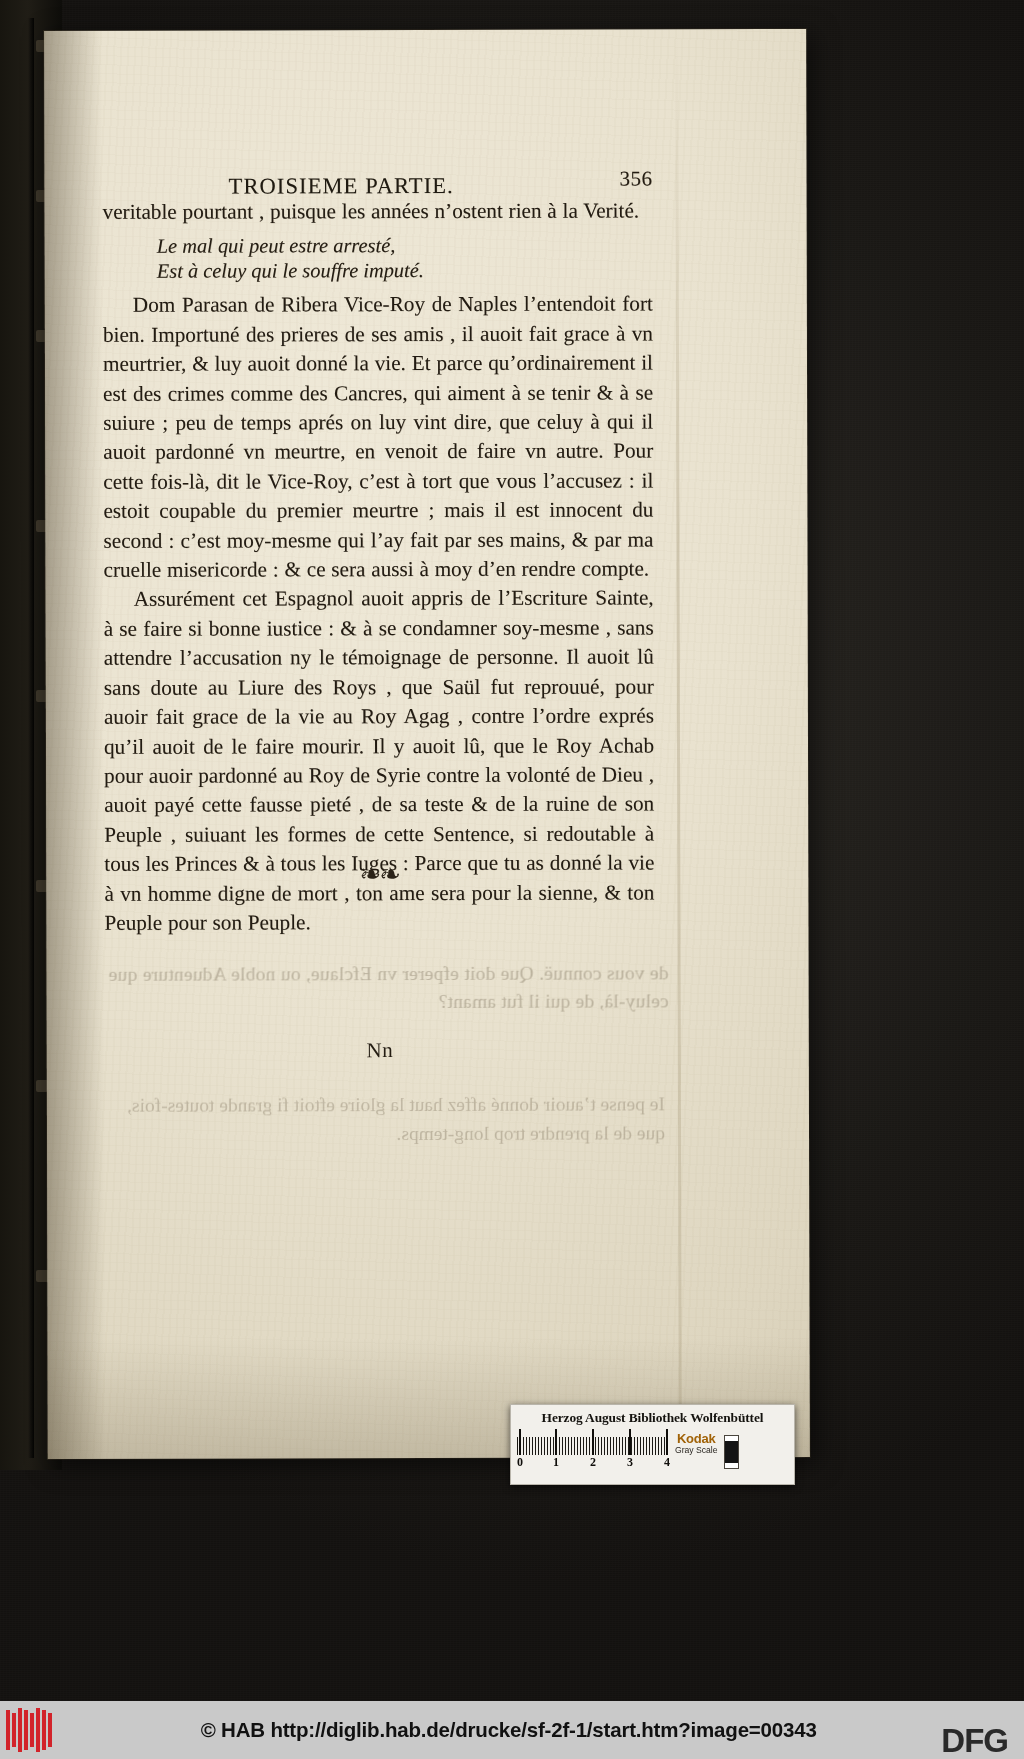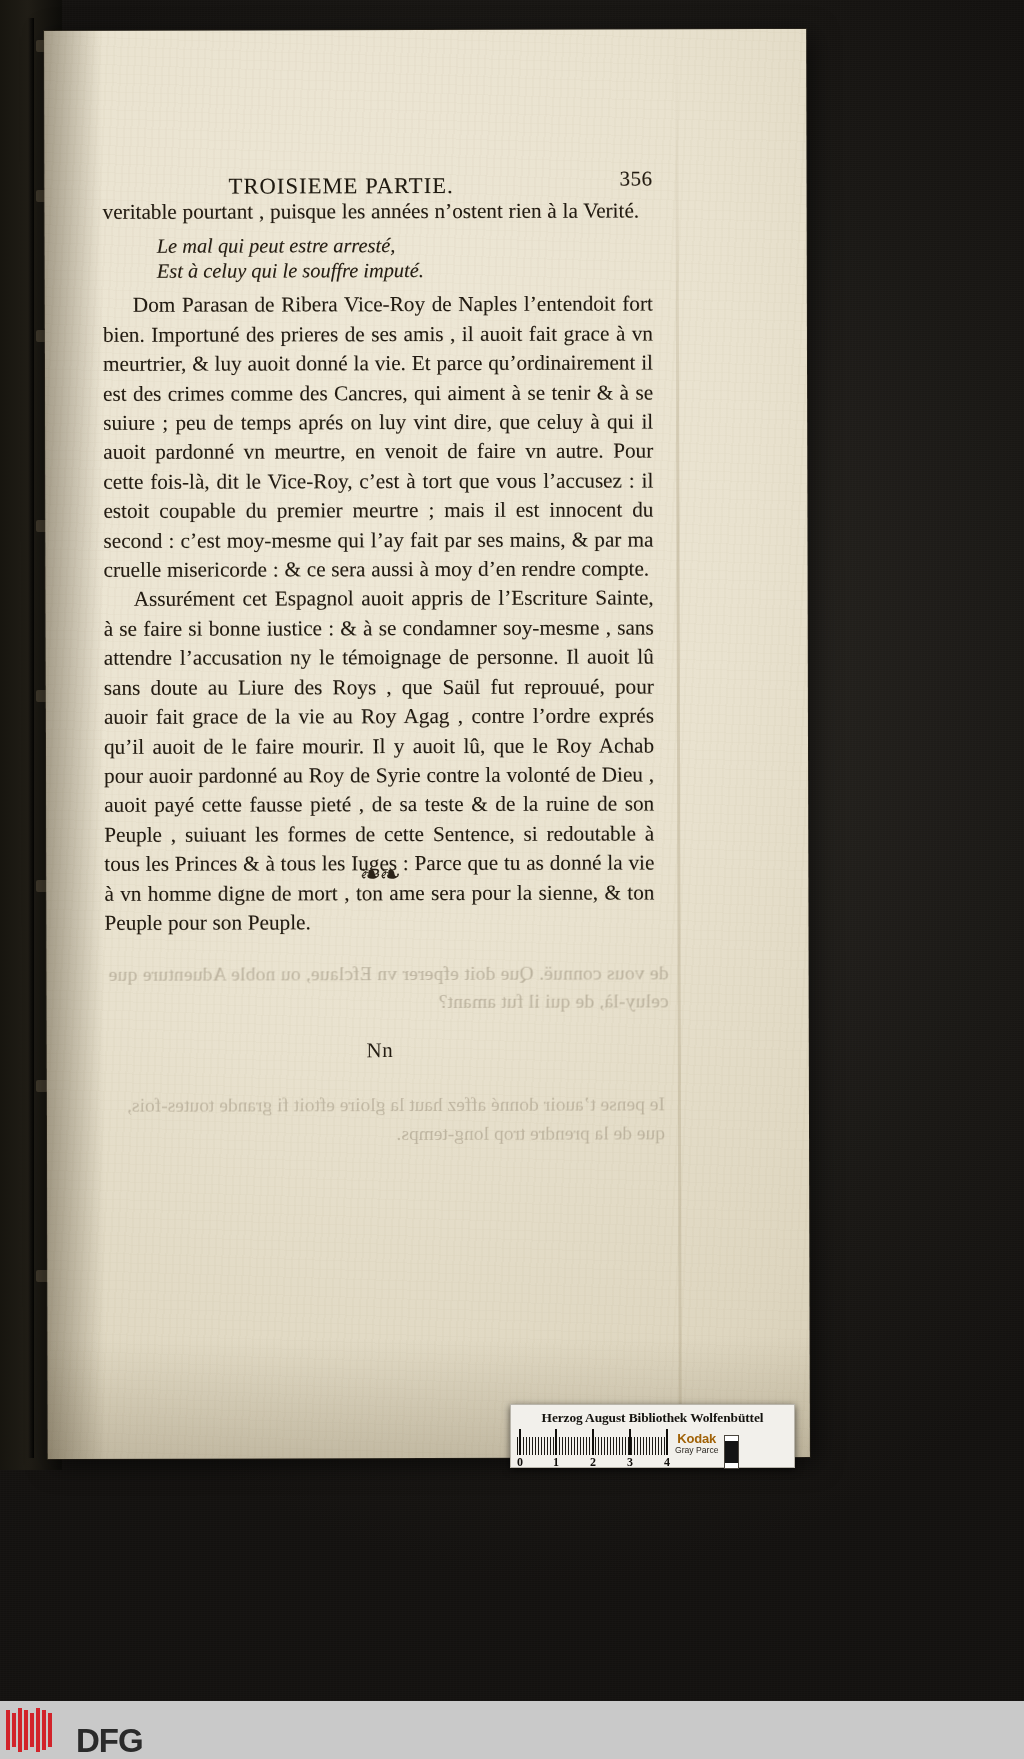--- a/index.html
+++ b/index.html
@@ -158,21 +158,21 @@
     position: absolute; left: 58px; top: 1008px; width: 550px;
     text-align: center;
     font-size: 21px;
     color: #241d13;
     letter-spacing: .5px;
   }
 
   
   #target-card {
     position: absolute;
-    left: 510px; top: 1404px; width: 285px; height: 64px;
+    left: 510px; top: 1404px; width: 285px; height: 81px;
     background: #f2f0eb;
     border: 1px solid #b9b5ab;
     box-shadow: 0 2px 7px rgba(0,0,0,.6);
   }
   #card-title {
     text-align: center;
     font-family: "Liberation Serif", serif;
     font-weight: bold;
     font-size: 13.4px;
     color: #15130f;
@@ -315,31 +315,32 @@
       <div id="ruler-nums">
         <span class="ruler-num" style="left:3px">0</span>
         <span class="ruler-num" style="left:39px">1</span>
         <span class="ruler-num" style="left:76px">2</span>
         <span class="ruler-num" style="left:113px">3</span>
         <span class="ruler-num" style="left:150px">4</span>
       </div>
     </div>
     <div id="kodak-block">
       <div id="kodak-word">Kodak</div>
-      <div id="kodak-sub">Gray Parce</div>
+      <div id="kodak-sub">Gray Scale</div>
     </div>
     <div id="gray-patch"></div>
   </div>
 </div>
 
 <div id="credit-bar">
   <div id="color-bars">
     <div class="cbar"></div>
     <div class="cbar s2"></div>
     <div class="cbar s3"></div>
     <div class="cbar"></div>
     <div class="cbar s2"></div>
     <div class="cbar s3"></div>
     <div class="cbar"></div>
     <div class="cbar s2"></div>
   </div>
+  <div id="credit-text">© HAB http://diglib.hab.de/drucke/sf-2f-1/start.htm?image=00343</div>
   <div id="dfg-logo">DFG</div>
 </div>
 
 </body></html>

